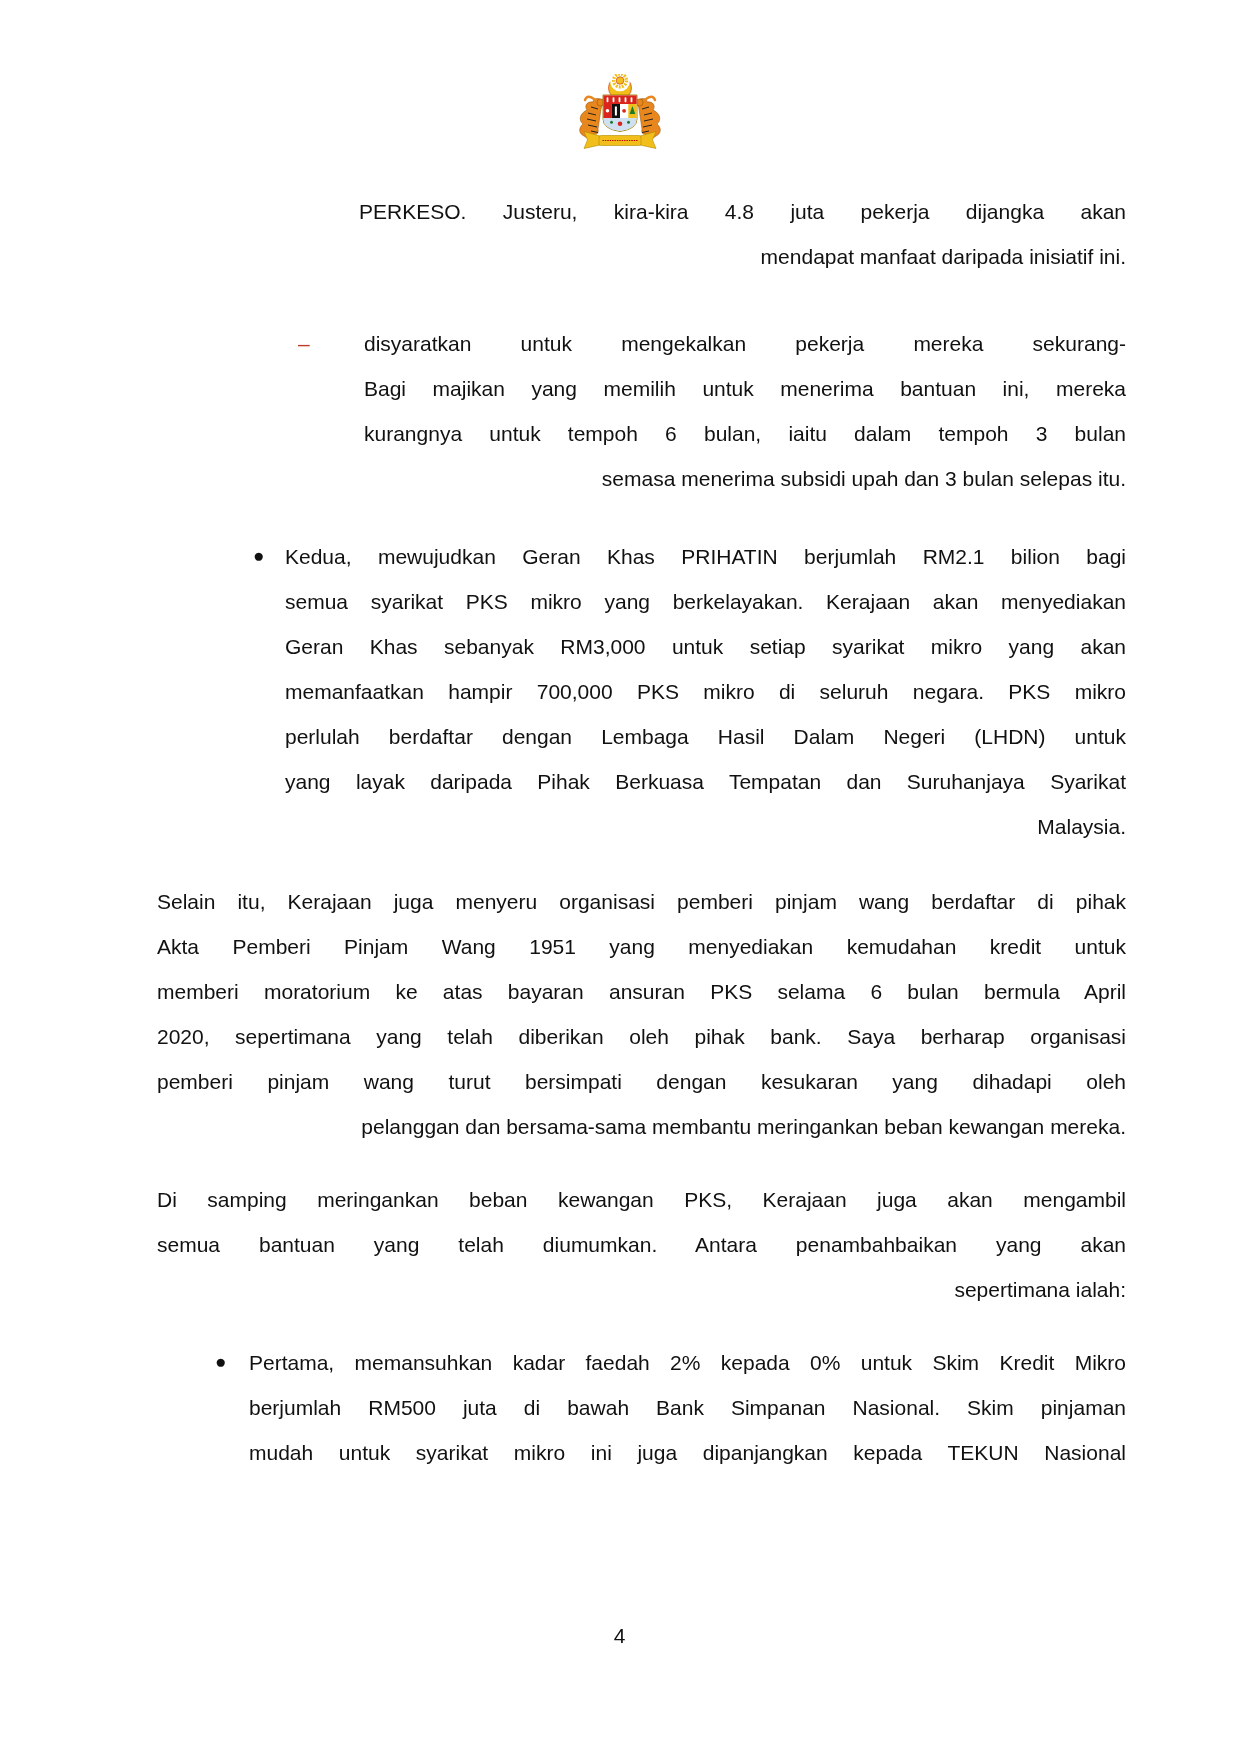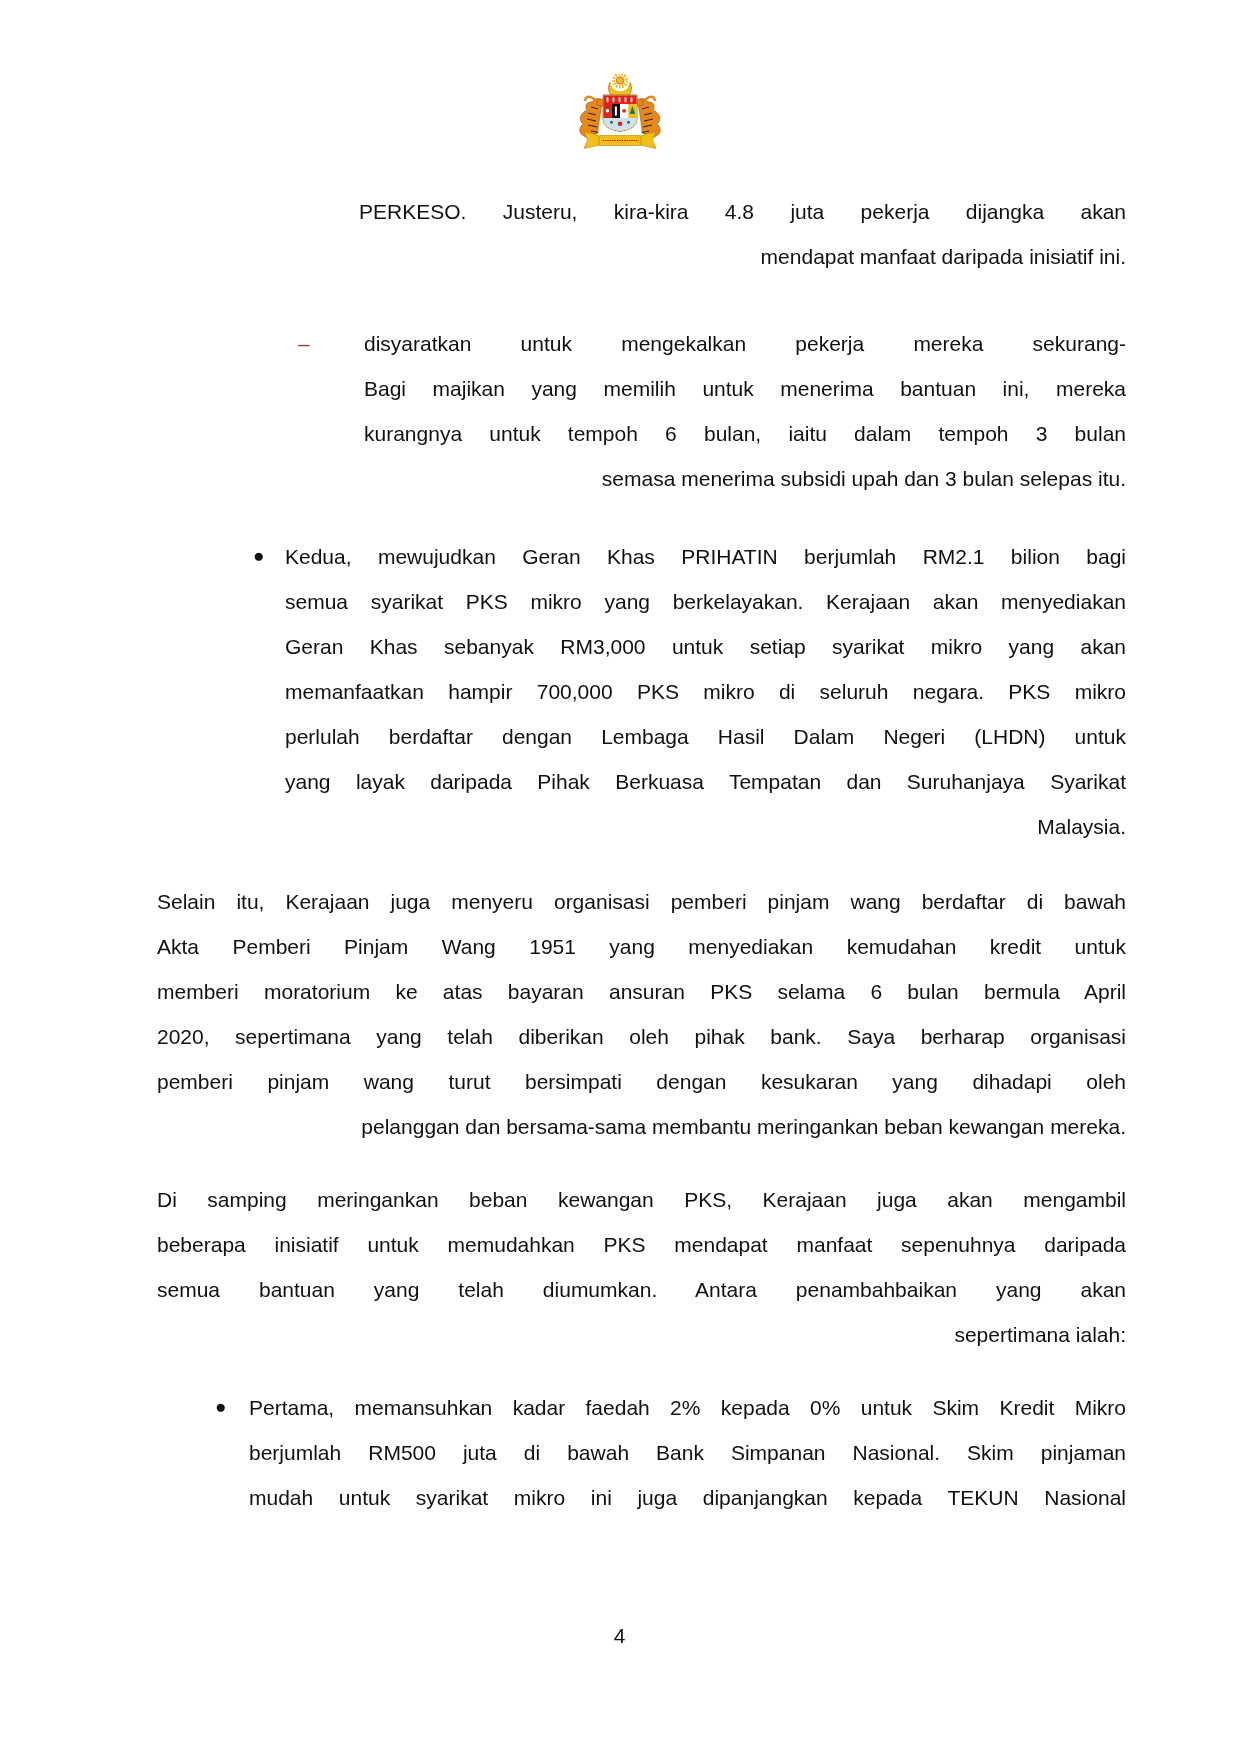--- a/index.html
+++ b/index.html
@@ -113,31 +113,30 @@
       <div class="jl">Kedua, mewujudkan Geran Khas PRIHATIN berjumlah RM2.1 bilion bagi</div>
       <div class="jl">semua syarikat PKS mikro yang berkelayakan. Kerajaan akan menyediakan</div>
       <div class="jl">Geran Khas sebanyak RM3,000 untuk setiap syarikat mikro yang akan</div>
       <div class="jl">memanfaatkan hampir 700,000 PKS mikro di seluruh negara. PKS mikro</div>
       <div class="jl">perlulah berdaftar dengan Lembaga Hasil Dalam Negeri (LHDN) untuk</div>
       <div class="jl">yang layak daripada Pihak Berkuasa Tempatan dan Suruhanjaya Syarikat</div>
       <div class="ll">Malaysia.</div>
     </section>
 
     <section class="block para-full-1">
-      <div class="jl">Selain itu, Kerajaan juga menyeru organisasi pemberi pinjam wang berdaftar di bawah</div>
+      <div class="jl">Selain itu, Kerajaan juga menyeru organisasi pemberi pinjam wang berdaftar di pihak</div>
       <div class="jl">Akta Pemberi Pinjam Wang 1951 yang menyediakan kemudahan kredit untuk</div>
       <div class="jl">memberi moratorium ke atas bayaran ansuran PKS selama 6 bulan bermula April</div>
       <div class="jl">2020, sepertimana yang telah diberikan oleh pihak bank. Saya berharap organisasi</div>
       <div class="jl">pemberi pinjam wang turut bersimpati dengan kesukaran yang dihadapi oleh</div>
       <div class="ll">pelanggan dan bersama-sama membantu meringankan beban kewangan mereka.</div>
     </section>
 
     <section class="block para-full-2">
       <div class="jl">Di samping meringankan beban kewangan PKS, Kerajaan juga akan mengambil</div>
-      <div class="jl">beberapa inisiatif untuk memudahkan PKS mendapat manfaat sepenuhnya daripada</div>
       <div class="jl">semua bantuan yang telah diumumkan. Antara penambahbaikan yang akan</div>
       <div class="ll">sepertimana ialah:</div>
     </section>
 
     <section class="block bullet-l1">
       <span class="marker">●</span>
       <div class="jl">Pertama, memansuhkan kadar faedah 2% kepada 0% untuk Skim Kredit Mikro</div>
       <div class="jl">berjumlah RM500 juta di bawah Bank Simpanan Nasional. Skim pinjaman</div>
       <div class="jl">mudah untuk syarikat mikro ini juga dipanjangkan kepada TEKUN Nasional</div>
     </section>

